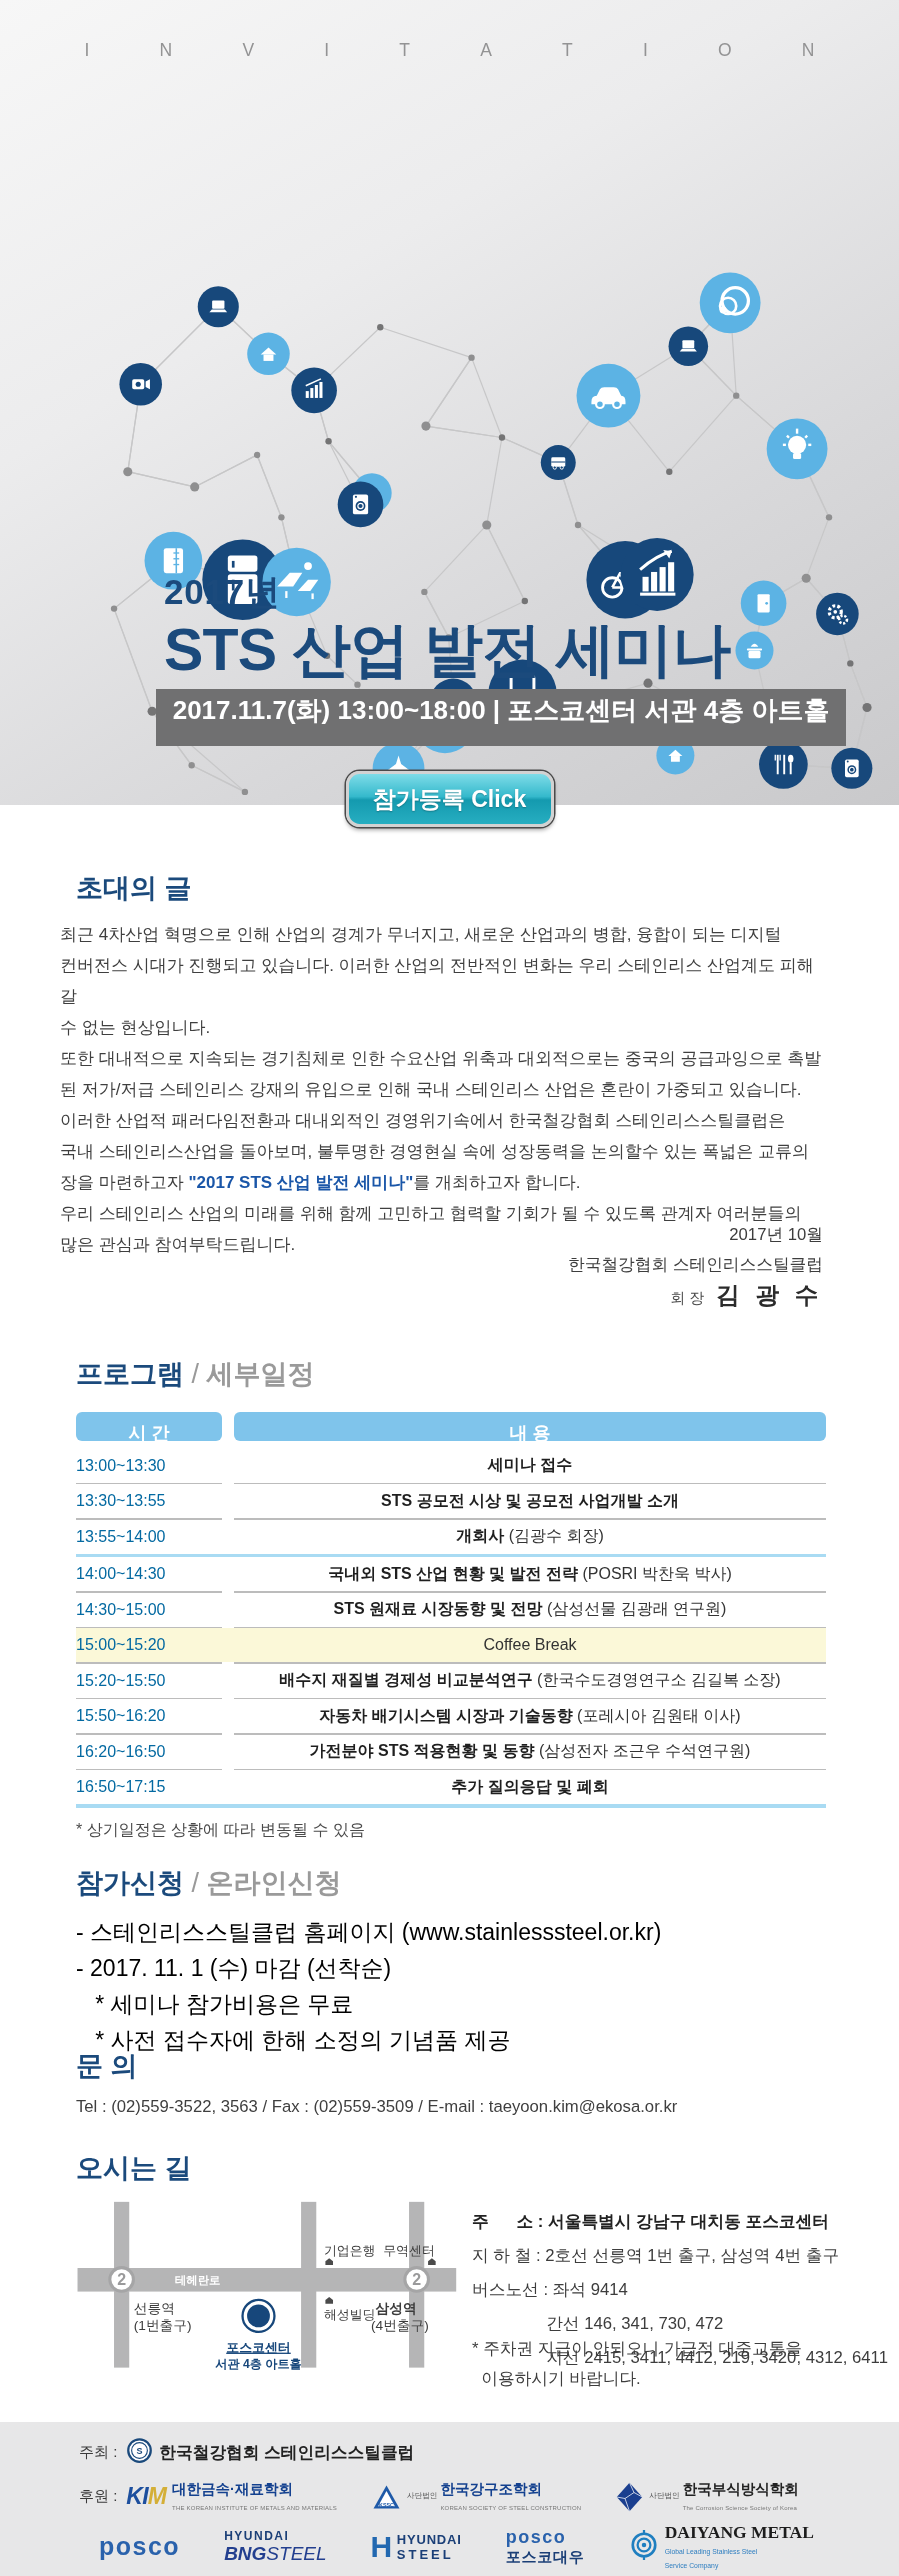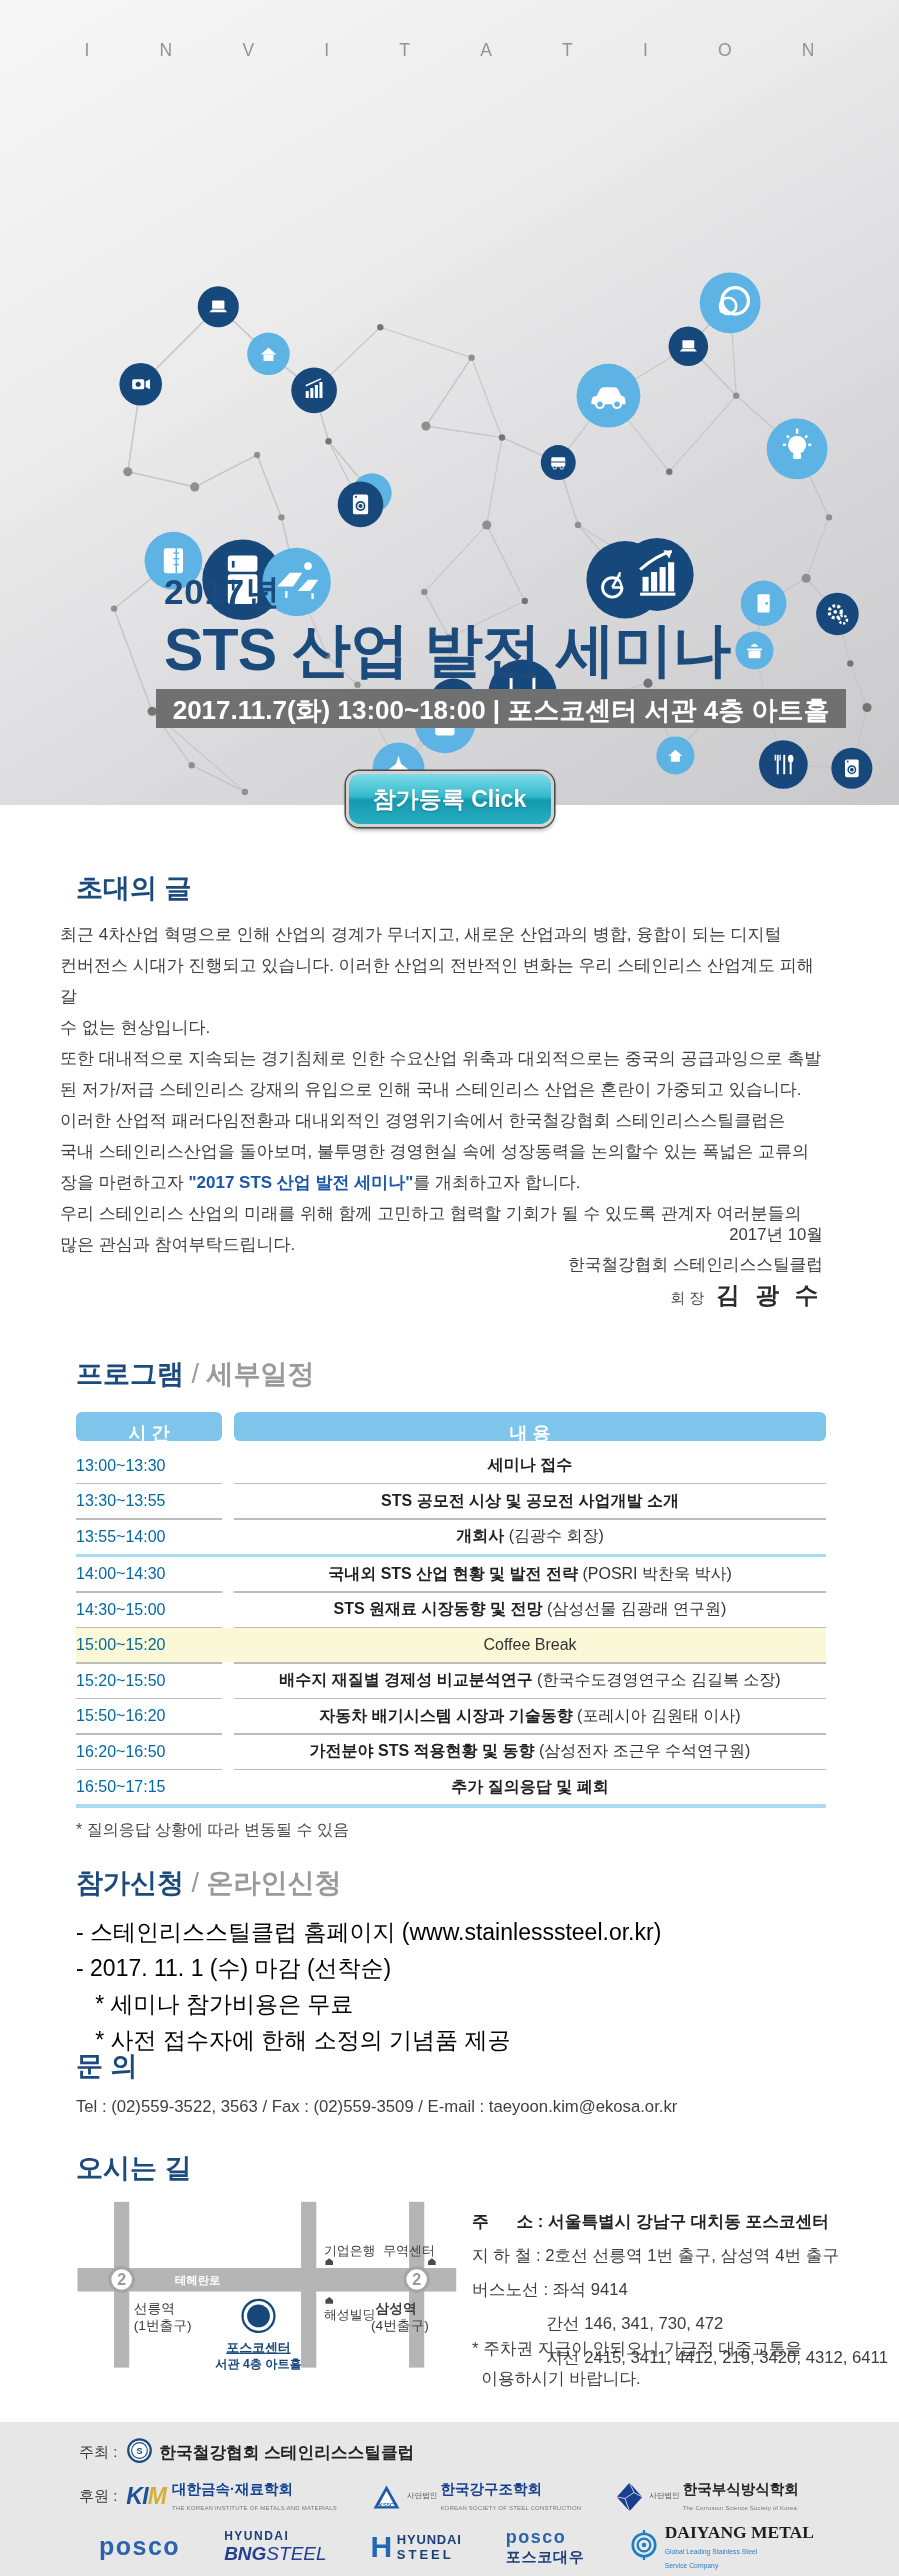--- a/index.html
+++ b/index.html
@@ -11,21 +11,21 @@
   #header { position:absolute; left:0; top:0; width:899px; height:805px;
             background:linear-gradient(150deg,#f7f7f7 0%,#ececed 35%,#d8d8da 70%,#c9c9cb 100%); }
   #invitation { position:absolute; left:50%; transform:translateX(-50%); top:40px; width:730px;
                 display:flex; justify-content:space-between; color:#939394; font-size:17.5px; }
   #invitation span { display:block; }
   #net { position:absolute; left:0; top:0; width:899px; height:805px; }
   #titleblock { position:absolute; left:164px; top:569px; z-index:3; }
   .year { font-size:35px; font-weight:bold; color:#1b4a7c; letter-spacing:0.8px; }
   .maintitle { font-size:59px; font-weight:bold; color:#1b4a7c; letter-spacing:-0.8px; line-height:1.1; margin-top:1.5px; }
   #datebanner { position:absolute; left:156px; top:689px; z-index:3; background:#707071; color:#ffffff;
-                font-size:26px; font-weight:bold; line-height:43px; height:39px; padding:0 16.7px; white-space:nowrap; }
+                font-size:26px; font-weight:bold; line-height:43px; height:57px; padding:0 16.7px; white-space:nowrap; }
   #regbtn { position:absolute; left:50%; transform:translateX(-50%); top:771px; z-index:5;
             width:208px; height:56px; border-radius:13.7px; cursor:pointer;
             border:3px solid #d2d2d2; box-shadow:0 0 0 1.5px #4a4a4a, 0 2.3px 4.6px rgba(0,0,0,.35);
             background:linear-gradient(#7edce8 0%,#35b9cc 45%,#149aaf 52%,#27aec1 100%);
             color:#fff; font-size:23px; font-weight:bold; text-align:center; line-height:49px;
             text-shadow:0 0.8px 1.5px rgba(0,0,0,.25); font-family:inherit; }
 
   
   .sec-head { position:absolute; left:76px; font-size:27px; font-weight:bold; color:#1b4a7c; white-space:nowrap; }
   .sec-head .sub { color:#9a9a9a; font-weight:bold; }
@@ -585,21 +585,21 @@
           <i class="l"></i>
           <i class="r"></i>
         </div>
         <div class="prow">
           <div class="ptime">16:50~17:15</div>
           <div class="pcontent"><b>추가 질의응답 및 폐회</b></div>
         </div>
         <div class="sep blue"></div>
       </div>
   </div>
-  <div id="prog-note">* 질의응답 상황에 따라 변동될 수 있음</div>
+  <div id="prog-note">* 상기일정은 상황에 따라 변동될 수 있음</div>
 
   <div class="sec-head" style="top:1865px">
     <span>참가신청</span><span class="slash"> / </span><span class="sub">온라인신청</span>
   </div>
   <div id="apply-lines">- 스테인리스스틸클럽 홈페이지 (www.stainlesssteel.or.kr)
 - 2017. 11. 1 (수) 마감 (선착순)
    * 세미나 참가비용은 무료
    * 사전 접수자에 한해 소정의 기념품 제공</div>
 
   <div class="sec-head" style="top:2048px">

